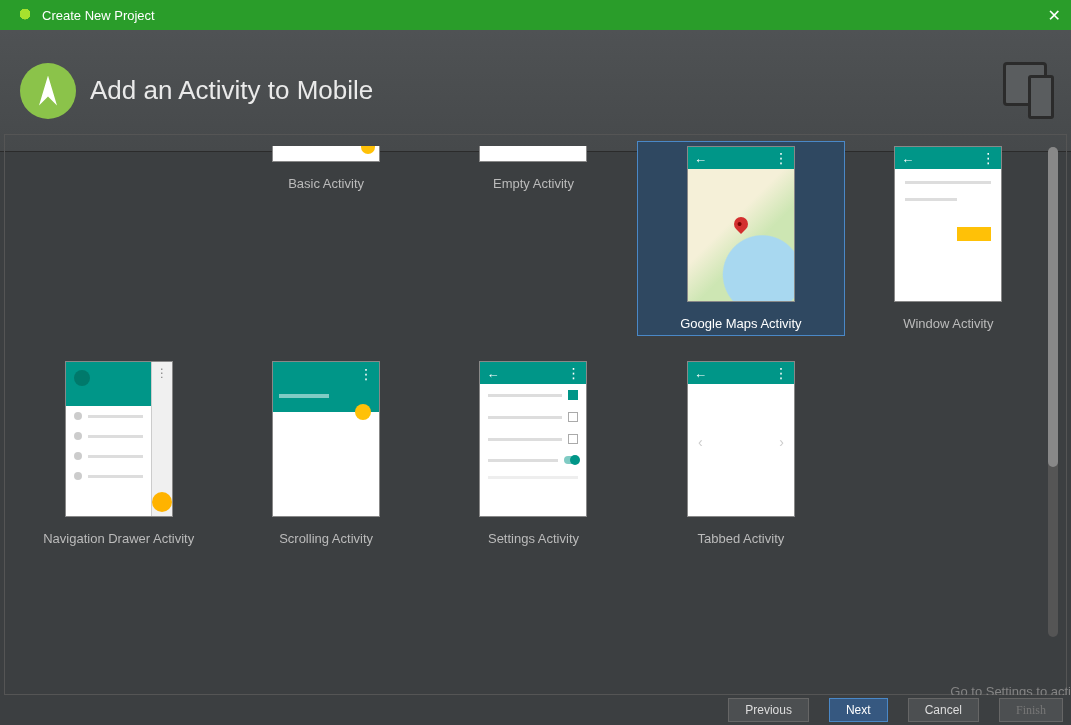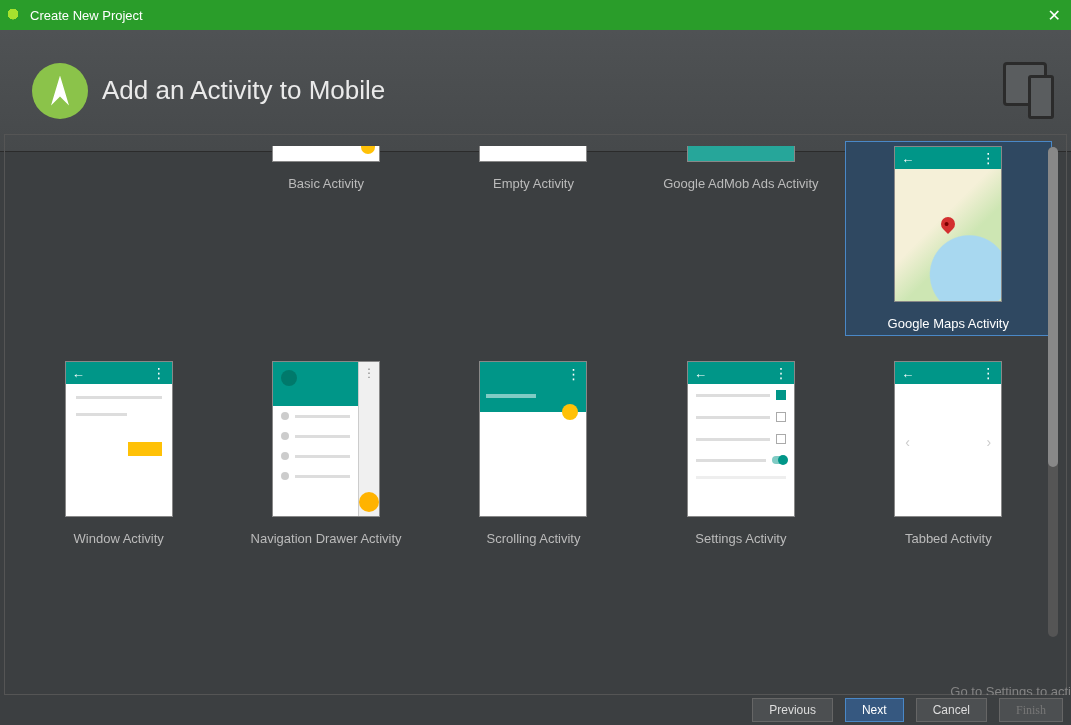--- a/index.html
+++ b/index.html
@@ -10,42 +10,42 @@
     font-family: "Segoe UI", Arial, sans-serif;
     color: #bbbbbb;
     overflow: hidden;
     position: relative;
   }
   .titlebar {
     height: 30px;
     background: #2a9d2a;
     display: flex;
     align-items: center;
-    padding: 0 4px;
+    padding: 0 16px;
     color: #ffffff;
     font-size: 13px;
     position: relative;
   }
   .titlebar .app-icon {
     width: 18px; height: 18px; margin-right: 8px;
     background: radial-gradient(circle at 50% 45%, #a6e22e 40%, #2a9d2a 41%);
     border-radius: 50%;
     position: relative;
   }
   .titlebar .close {
     position: absolute; right: 10px; top: 6px;
     color: #fff; font-size: 16px; cursor: pointer;
   }
   .banner {
     height: 122px;
     background: linear-gradient(to bottom, #4f5254, #46494b);
     border-bottom: 1px solid #2b2b2b;
     display: flex;
     align-items: center;
-    padding: 0 32px;
+    padding: 0 20px;
     position: relative;
   }
   .banner .logo {
     width: 56px; height: 56px; border-radius: 50%;
     background: #8bc34a;
     position: relative;
     margin-right: 14px;
   }
   .banner .logo::after {
     content:"";
@@ -230,21 +230,21 @@
     background:#555; border-radius:5px;
   }
   .scrollthumb {
     position:absolute; top:0; width:100%; height:320px;
     background:#888; border-radius:5px;
   }
 
   .footer {
     position:absolute; bottom:0; left:0; right:0; height:30px;
     display:flex; justify-content:flex-end; align-items:center;
-    padding:0 8px; gap:12px;
+    padding:0 8px; gap:20px;
     background:#3c3f41;
   }
   .footer button {
     height:24px; padding:0 16px;
     background:#4c4f51; color:#ddd;
     border:1px solid #666; font-size:12px;
     cursor:pointer;
   }
   .footer button.primary {
     background:#365880; border-color:#4a88c7; color:#fff;
@@ -282,24 +282,20 @@
       <div></div>
       <div class="cell row1">
         <div class="thumb short basic">
             <div class="fab"></div>
           </div>
         <div class="label">Basic Activity</div>
       </div>
       <div class="cell row1">
         <div class="thumb short"></div>
         <div class="label">Empty Activity</div>
-      </div>
-      <div class="cell row1">
-        <div class="thumb short admob"></div>
-        <div class="label">Google AdMob Ads Activity</div>
       </div>
 
       <div class="cell selected">
         <div class="thumb map">
           <div class="tbar">
               <span class="back">←</span>
               <span class="dots">⋮</span>
             </div>
           <div class="body"></div>
           <div class="pin"></div>

